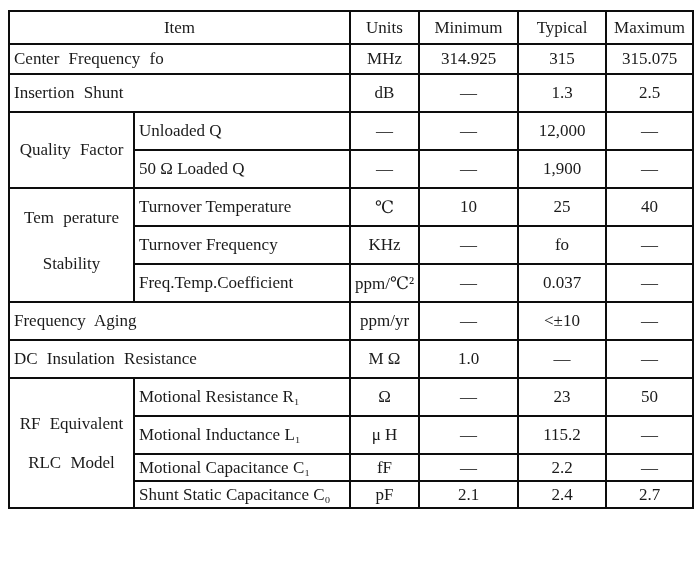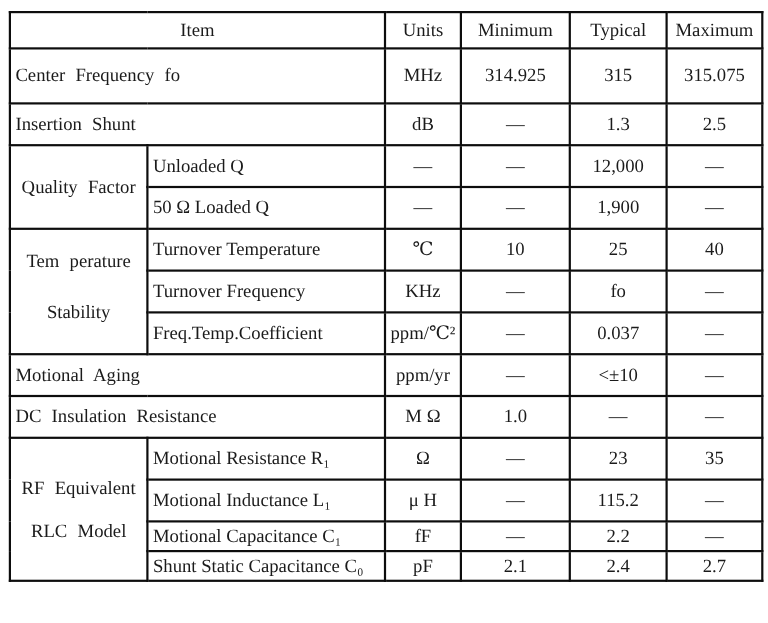--- a/index.html
+++ b/index.html
@@ -37,21 +37,21 @@
   }
   col.c-group { width: 125px; }
   col.c-item  { width: 216px; }
   col.c-units { width: 69px; }
   col.c-min   { width: 99px; }
   col.c-typ   { width: 88px; }
   col.c-max   { width: 87px; }
 
   tr { height: 38px; }
   tr.r-head { height: 33px; }
-  tr.r-tall { height: 50px; padding-left: 31px; }
+  tr.r-tall { height: 30px; padding-left: 31px; }
   tr.r-short { height: 27px; }
 
   th.h-cell { text-align: center; }
 
   td.item {
     text-align: left;
     padding-left: 7px;
   }
   td.item-wide {
     word-spacing: 5px;
@@ -145,21 +145,21 @@
         <td class="val">—</td>
       </tr>
       <tr>
         <td class="item">Freq.Temp.Coefficient</td>
         <td class="units">ppm/℃²</td>
         <td class="val">—</td>
         <td class="val">0.037</td>
         <td class="val">—</td>
       </tr>
       <tr>
-        <td class="item item-wide" colspan="2">Motional Aging</td>
+        <td class="item item-wide" colspan="2">Frequency Aging</td>
         <td class="units">ppm/yr</td>
         <td class="val">—</td>
         <td class="val">&lt;±10</td>
         <td class="val">—</td>
       </tr>
       <tr>
         <td class="item item-wide" colspan="2">DC Insulation Resistance</td>
         <td class="units">M Ω</td>
         <td class="val">1.0</td>
         <td class="val">—</td>
@@ -167,21 +167,21 @@
       </tr>
       <tr>
         <td class="group group-rlc" rowspan="4">
           <span class="gline">RF Equivalent</span>
           <span class="gline">RLC Model</span>
         </td>
         <td class="item">Motional Resistance R₁</td>
         <td class="units">Ω</td>
         <td class="val">—</td>
         <td class="val">23</td>
-        <td class="val">35</td>
+        <td class="val">50</td>
       </tr>
       <tr>
         <td class="item">Motional Inductance L₁</td>
         <td class="units">μ H</td>
         <td class="val">—</td>
         <td class="val">115.2</td>
         <td class="val">—</td>
       </tr>
       <tr class="r-short">
         <td class="item">Motional Capacitance C₁</td>

